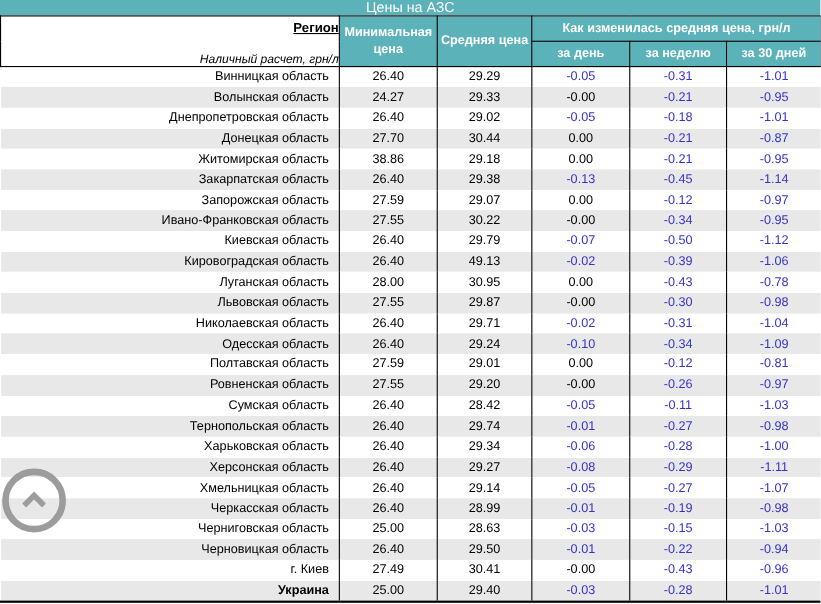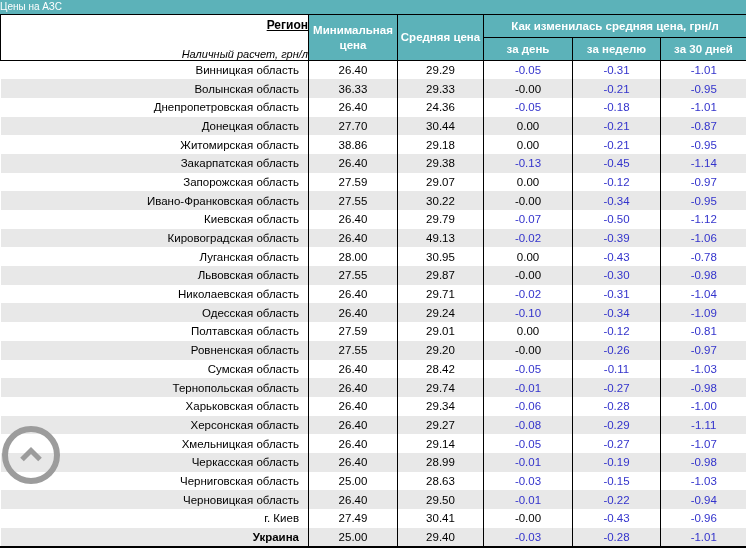--- a/index.html
+++ b/index.html
@@ -9,23 +9,23 @@
     font-family: "Liberation Sans", sans-serif;
     position: relative;
     overflow: hidden;
   }
   .page { width: 746px; position: relative; }
 
   .title-bar {
     width: 746px; height: 14px;
     background: var(--teal, #5cb2b9);
     color: #fff;
-    font-size: 10px;
+    font-size: 13px;
     line-height: 14px;
-    text-align: left;
+    text-align: center;
   }
 
   table {
     width: 746px;
     border-collapse: collapse;
     table-layout: fixed;
   }
 
   thead th {
     border: 1px solid #000;
@@ -137,30 +137,30 @@
         <tr>
           <td>Винницкая область</td>
           <td>26.40</td>
           <td>29.29</td>
           <td class="neg">-0.05</td>
           <td class="neg">-0.31</td>
           <td class="neg">-1.01</td>
         </tr>
         <tr class="alt">
           <td>Волынская область</td>
-          <td>36.33</td>
+          <td>24.27</td>
           <td>29.33</td>
           <td class="zero">-0.00</td>
           <td class="neg">-0.21</td>
           <td class="neg">-0.95</td>
         </tr>
         <tr>
           <td>Днепропетровская область</td>
           <td>26.40</td>
-          <td>24.36</td>
+          <td>29.02</td>
           <td class="neg">-0.05</td>
           <td class="neg">-0.18</td>
           <td class="neg">-1.01</td>
         </tr>
         <tr class="alt">
           <td>Донецкая область</td>
           <td>27.70</td>
           <td>30.44</td>
           <td class="zero">0.00</td>
           <td class="neg">-0.21</td>

